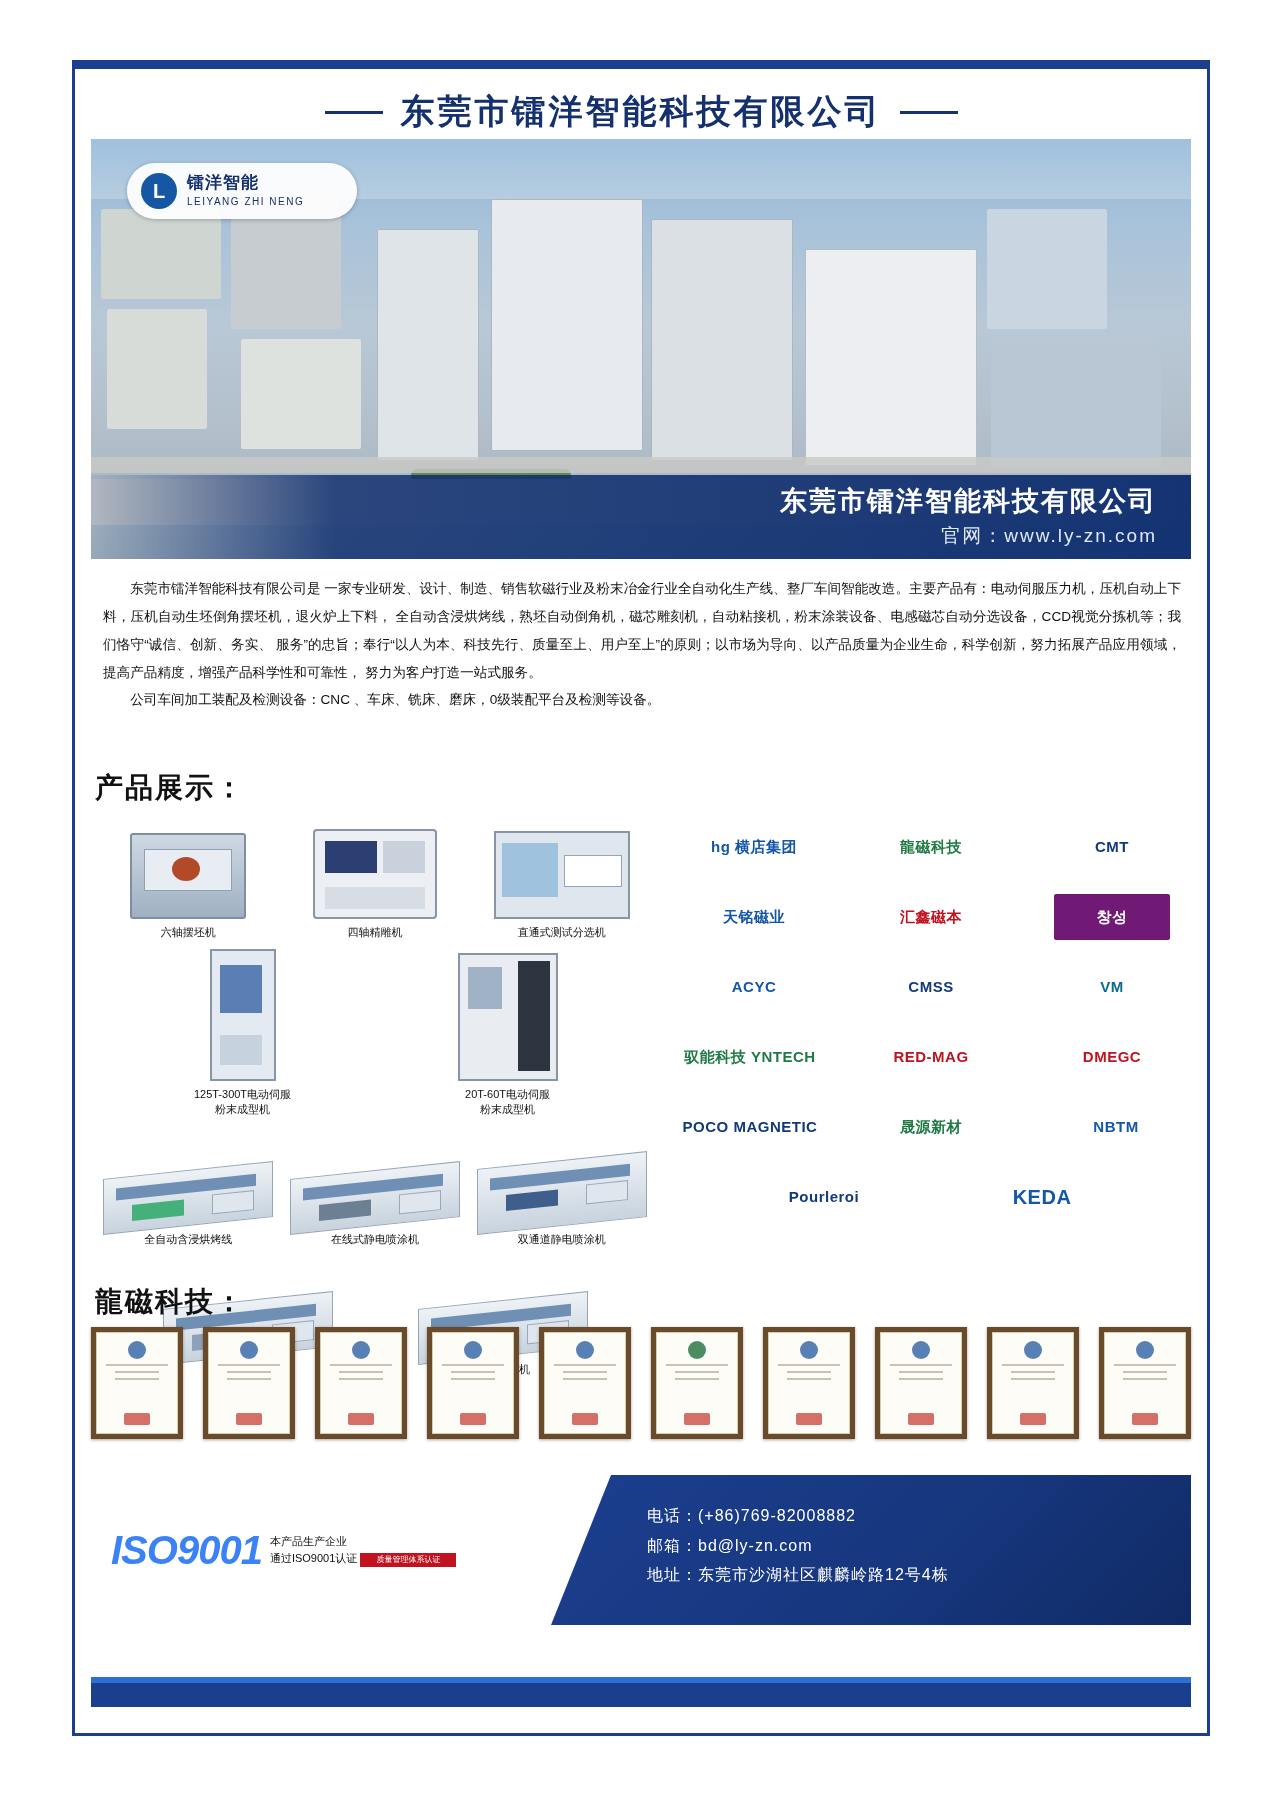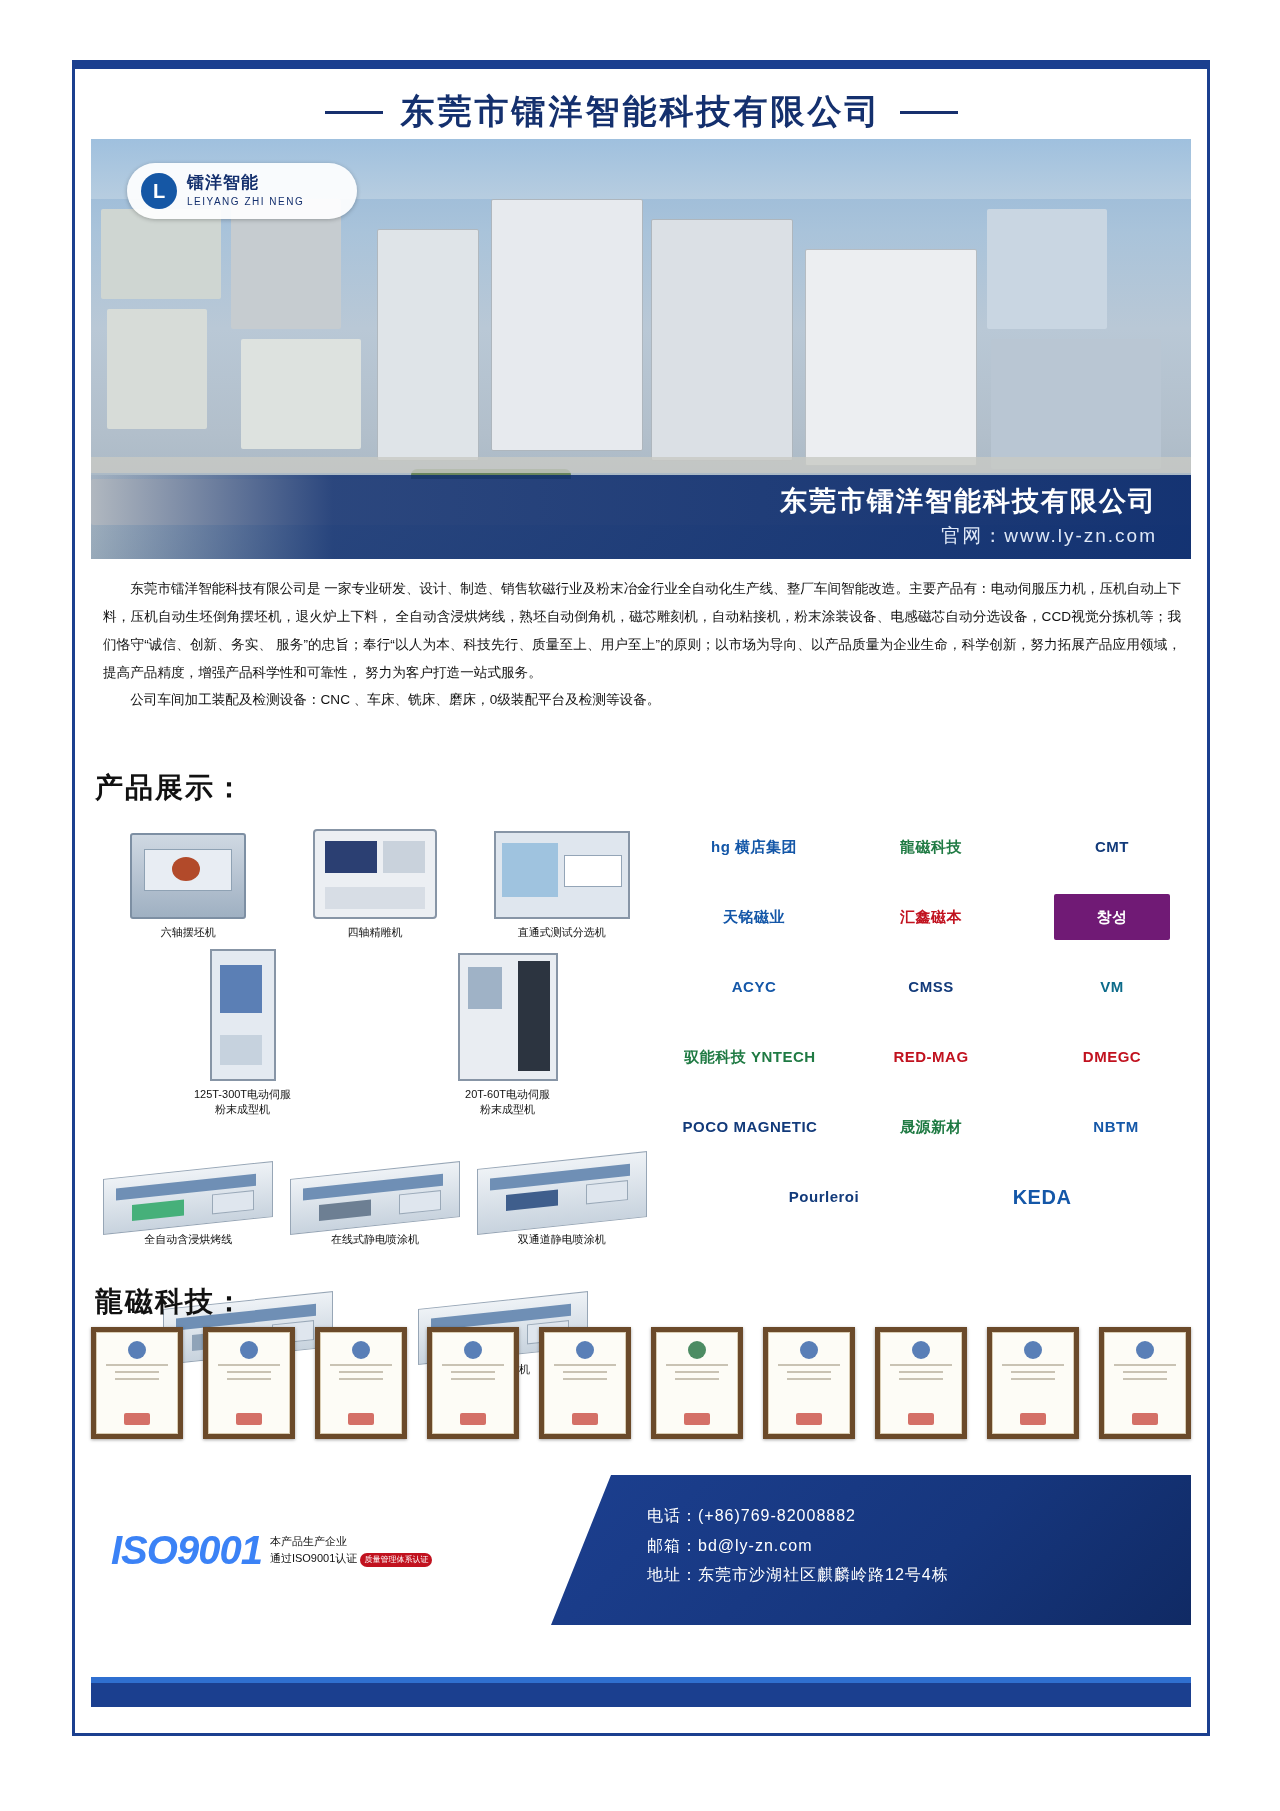--- a/index.html
+++ b/index.html
@@ -93,21 +93,21 @@
   .cert-line{width:62px;height:2px;background:#c9c3b4;margin-top:5px;}
   .cert-line.s{width:44px;}
   .cert-foot{width:26px;height:12px;background:#c2352b;opacity:.7;margin-top:auto;margin-bottom:8px;border-radius:2px;}
 
   
   .footer{position:absolute;left:16px;top:1412px;width:1100px;height:232px;}
   .foot-left{position:absolute;left:0;top:0;width:540px;height:150px;display:flex;align-items:center;padding-left:20px;box-sizing:border-box;}
   .iso{display:flex;align-items:center;gap:8px;}
   .iso-num{font-size:40px;font-weight:bold;color:#3b82f6;font-style:italic;letter-spacing:-1px;}
   .iso-side{font-size:11px;color:#111;line-height:1.5;}
-  .iso-band{font-size:8px;color:#fff;background:#c1121f;padding:1px 4px;display:inline-block;margin-top:3px;border-radius:7px;}
+  .iso-band{font-size:8px;color:#fff;background:#c1121f;padding:1px 16px;display:inline-block;margin-top:3px;}
   .foot-right{position:absolute;right:0;top:0;width:640px;height:150px;background:linear-gradient(135deg,#1c3f8f 0%,#16367d 60%,#102a64 100%);
      clip-path:polygon(60px 0,100% 0,100% 100%,0 100%);color:#fff;padding:26px 0 0 96px;box-sizing:border-box;}
   .foot-line{font-size:16px;letter-spacing:1px;line-height:1.85;}
   .foot-bar{position:absolute;left:0;bottom:0;width:100%;height:24px;background:#1b3f8f;}
   .foot-bar2{position:absolute;left:0;bottom:24px;width:100%;height:6px;background:#2f6fd0;}
 </style>
 </head>
 <body>
 
 <div class="page">

